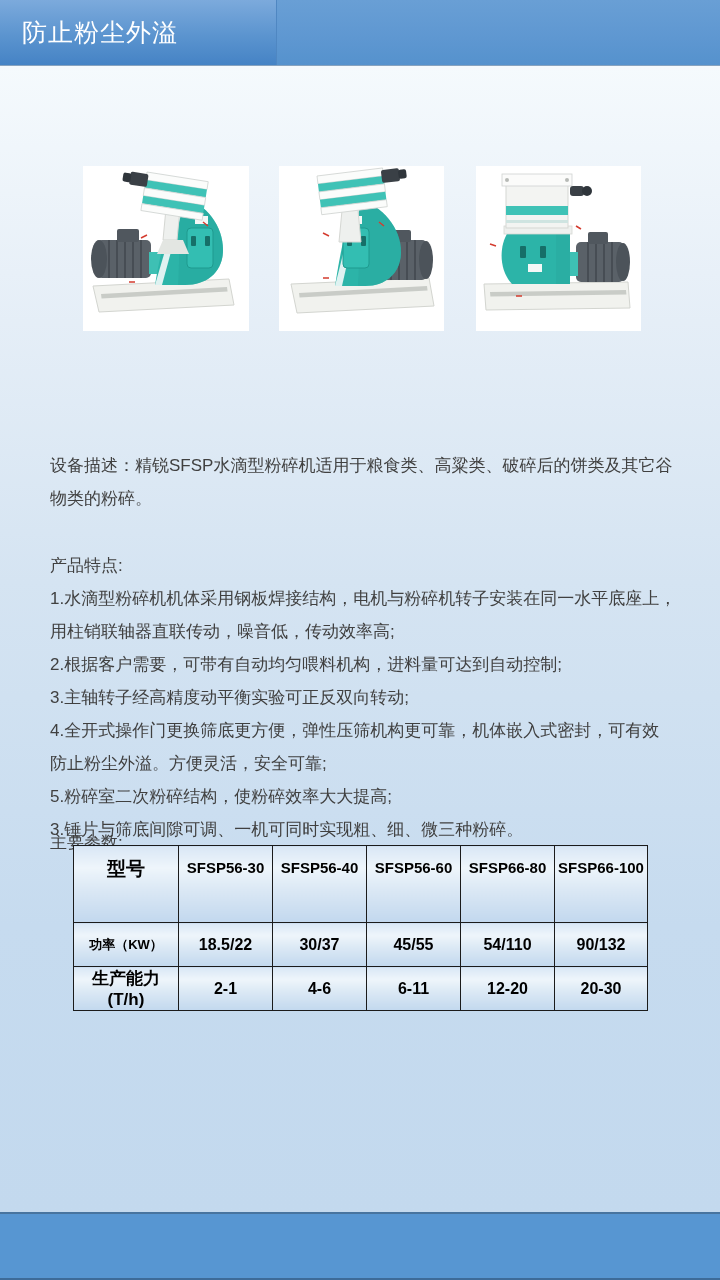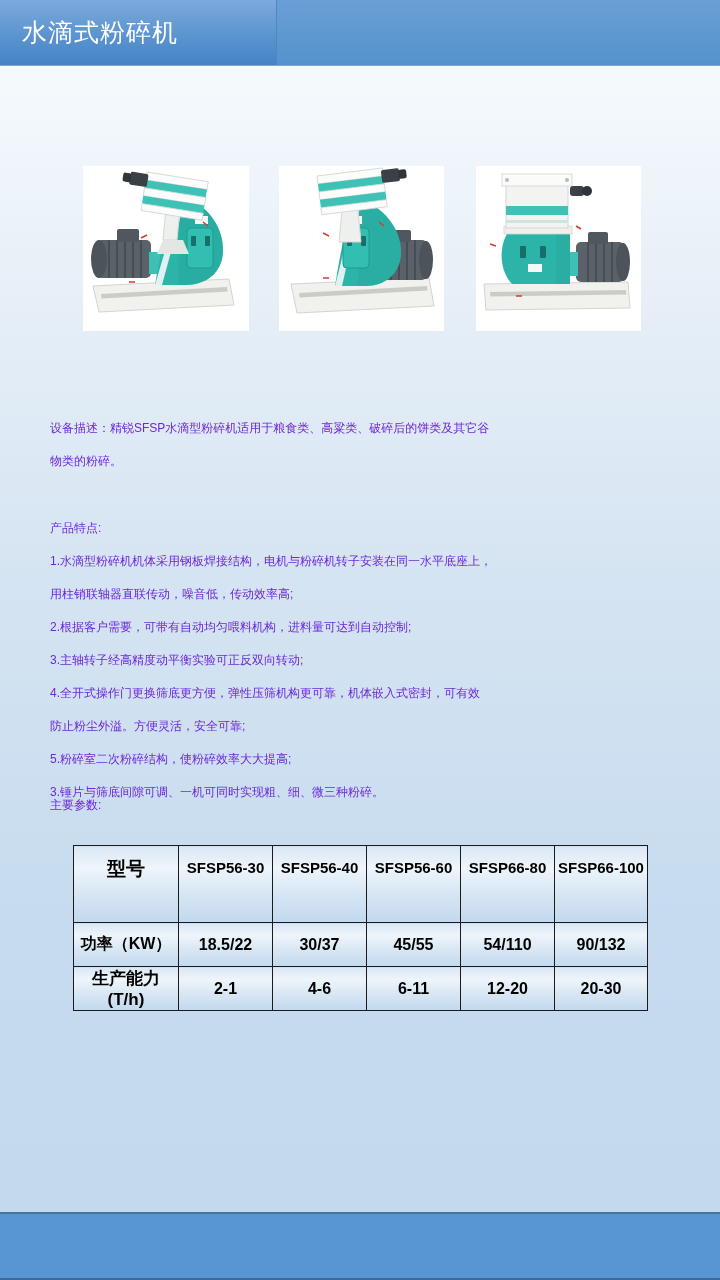--- a/index.html
+++ b/index.html
@@ -21,50 +21,50 @@
     background:linear-gradient(180deg,#f5fafd 0%,#e8f0f8 18%,#d5e4f2 45%,#c6dbef 75%,#c3d9ee 100%);}
 
   
   .card{position:absolute;top:166px;width:166px;height:165px;background:#ffffff;}
   .card.c1{left:83px;}
   .card.c2{left:279px;width:165px;}
   .card.c3{left:476px;width:165px;}
   .card svg{width:100%;height:100%;display:block;}
 
   
-  .txt{position:absolute;left:50px;color:#6d28d9;font-size:12px;line-height:33px;white-space:nowrap;}
+  .txt{position:absolute;left:50px;color:#404040;font-size:17px;line-height:33px;white-space:nowrap;margin-top:37px;}
   .desc{top:412px;}
   .features{top:512px;}
   .params-label{top:789px;}
 
   
   table.specs{position:absolute;left:73px;top:845px;border-collapse:collapse;table-layout:fixed;}
   table.specs td{border:1.6px solid #1b1b1b;text-align:center;color:#000;
     background:linear-gradient(180deg,#d9e7f5 0%,#eef5fb 28%,#dcE9f5 55%,#c2d8ee 100%);
     font-weight:700;padding:0;}
   tr.r-head td{height:63px;vertical-align:top;padding-top:13px;font-size:15px;}
   tr.r-head td.c-model{font-size:19px;padding-top:10px;}
   tr.r-mid td{height:43px;vertical-align:middle;font-size:16px;}
-  tr.r-mid td.c-label{font-size:16px;}
+  tr.r-mid td.c-label{font-size:13px;}
   tr.r-bot td{height:41px;vertical-align:middle;font-size:16px;}
   tr.r-bot td.c-label{font-size:17px;}
 
   
   .footer{position:absolute;left:0;top:1212px;width:720px;height:68px;background:#5796d2;
     border-top:2px solid #47749f;box-sizing:border-box;}
   .footer:after{content:"";position:absolute;left:0;bottom:0;width:100%;height:2px;background:#3d6b99;}
 </style>
 </head>
 <body>
 
 <div class="page">
 
   <div class="header">
     <div class="header-tab"></div>
-    <div class="page-title">水滴式粉碎机</div>
+    <div class="page-title">防止粉尘外溢</div>
   </div>
 
   <div class="content"></div>
 
   <div class="card c1">
     <svg viewBox="0 0 166 165">
       <polygon points="10,120 146,113 151,139 16,146" fill="#f1f2ee" stroke="#d3d5d0" stroke-width="1"></polygon>
       <polygon points="18,128 144,121 144.6,125.5 18.6,132.5" fill="#c9ccc7"></polygon>
       <rect x="14" y="74" width="54" height="38" rx="5" fill="#5a6168"></rect>
       <path d="M26,74 V112 M34,74 V112 M42,74 V112 M50,74 V112 M58,74 V112" stroke="#474d54" stroke-width="2"></path>

